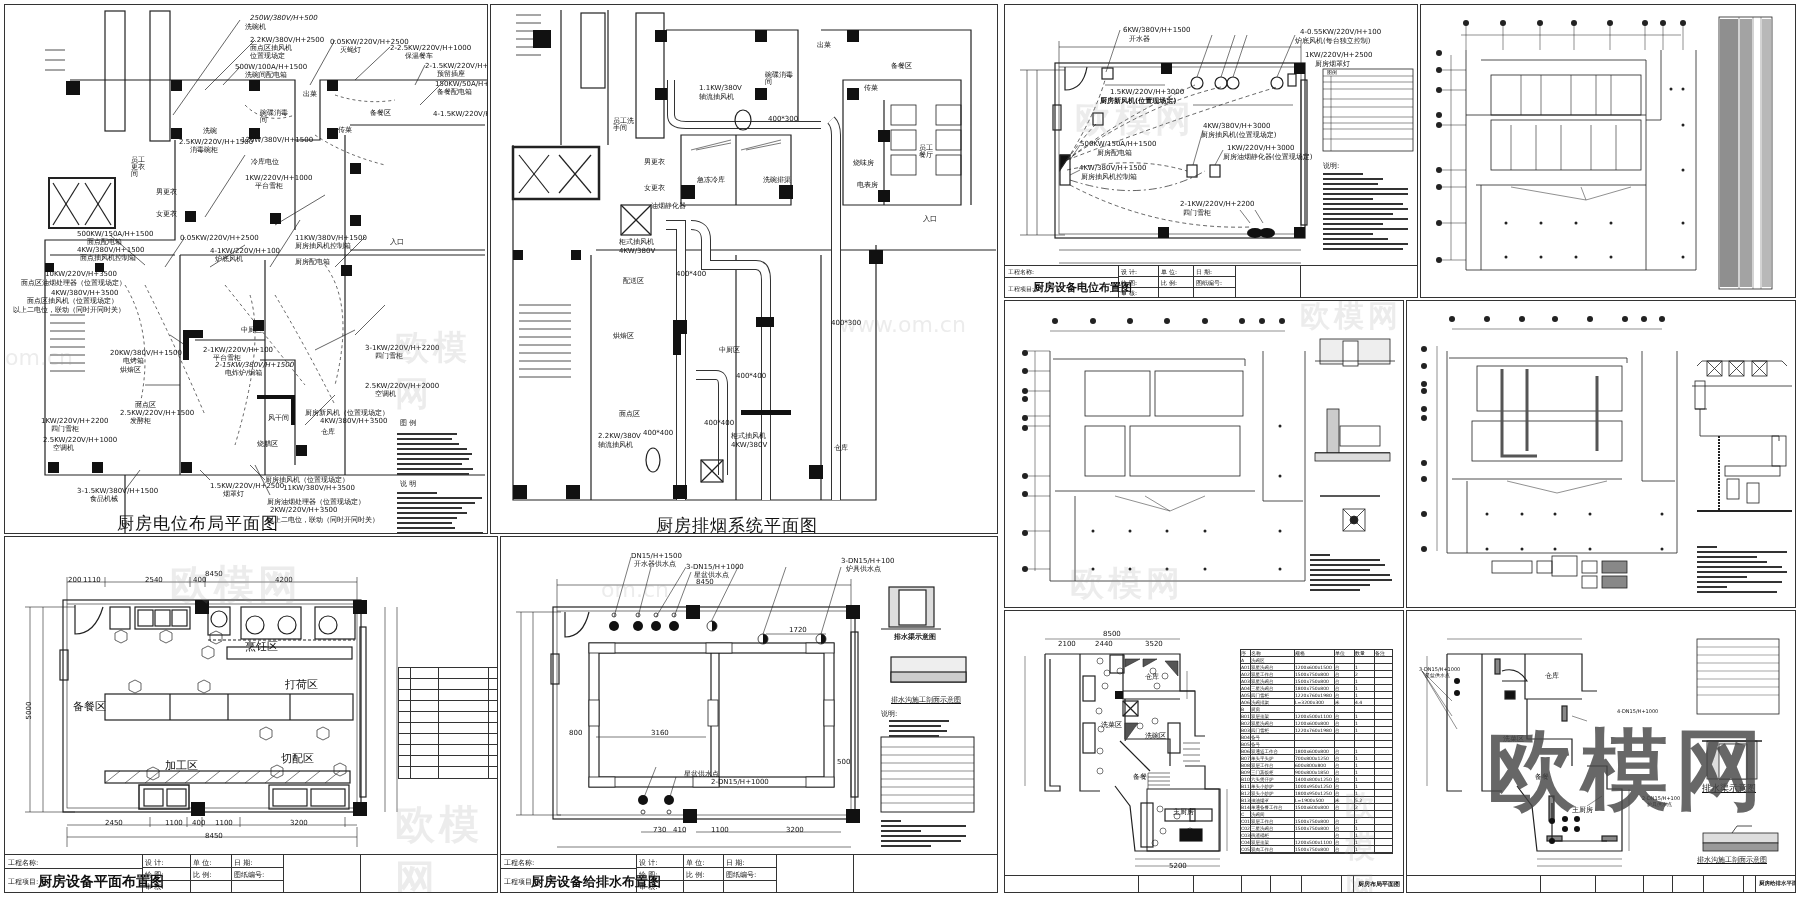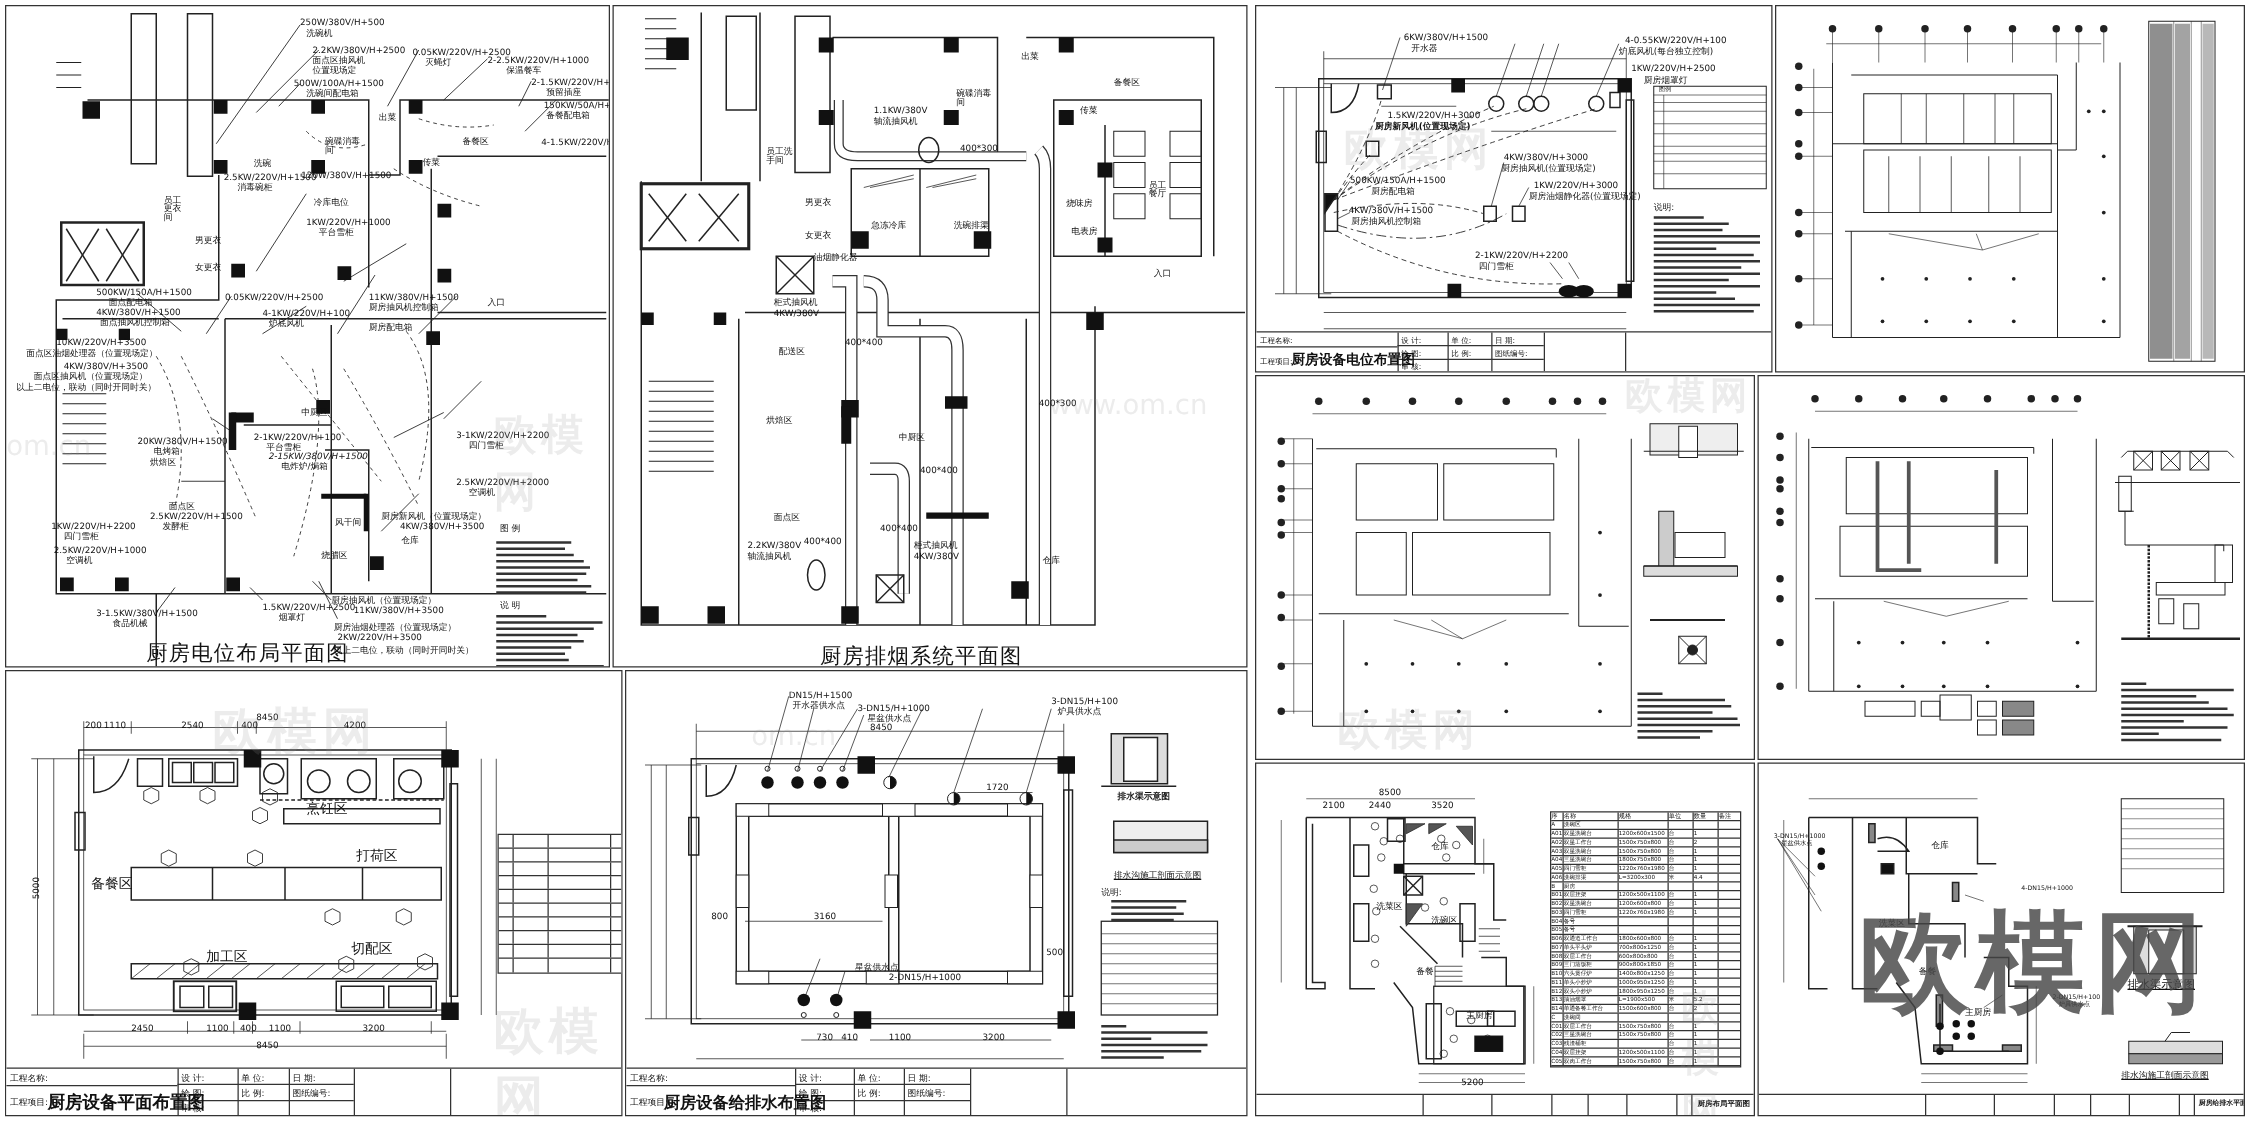--- a/index.html
+++ b/index.html
@@ -127,21 +127,21 @@
       <rect x="43" y="457" width="11" height="11"></rect>
         <rect x="87" y="457" width="11" height="11"></rect>
       <rect x="176" y="457" width="11" height="11"></rect>
         <rect x="291" y="440" width="11" height="11"></rect>
       <rect x="180" y="325" width="18" height="8"></rect>
         <rect x="178" y="325" width="6" height="30"></rect>
       <rect x="252" y="390" width="36" height="4"></rect>
         <rect x="286" y="390" width="4" height="30"></rect>
     </g>
   </svg>
-  <div class="t tiny" style="left:235px;top:10px;">250W/380V/H+500</div>
+  <div class="t tiny" style="left:245px;top:10px;font-style:italic;">250W/380V/H+500</div>
   <div class="t tiny" style="left:240px;top:19px;">洗碗机</div>
   <div class="t tiny" style="left:245px;top:32px;">2.2KW/380V/H+2500</div>
   <div class="t tiny" style="left:245px;top:40px;">面点区抽风机</div>
   <div class="t tiny" style="left:245px;top:48px;">位置现场定</div>
   <div class="t tiny" style="left:230px;top:59px;">500W/100A/H+1500</div>
   <div class="t tiny" style="left:240px;top:67px;">洗碗间配电箱</div>
   <div class="t tiny" style="left:325px;top:34px;">0.05KW/220V/H+2500</div>
   <div class="t tiny" style="left:335px;top:42px;">灭蝇灯</div>
   <div class="t tiny" style="left:385px;top:40px;">2-2.5KW/220V/H+1000</div>
   <div class="t tiny" style="left:400px;top:48px;">保温餐车</div>

